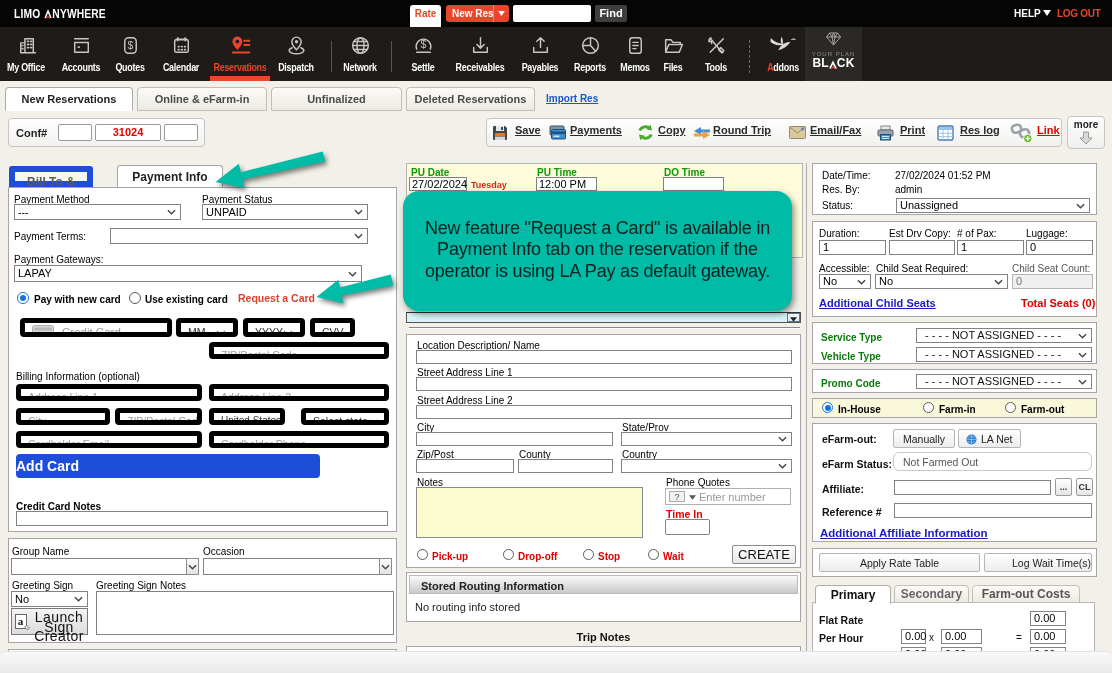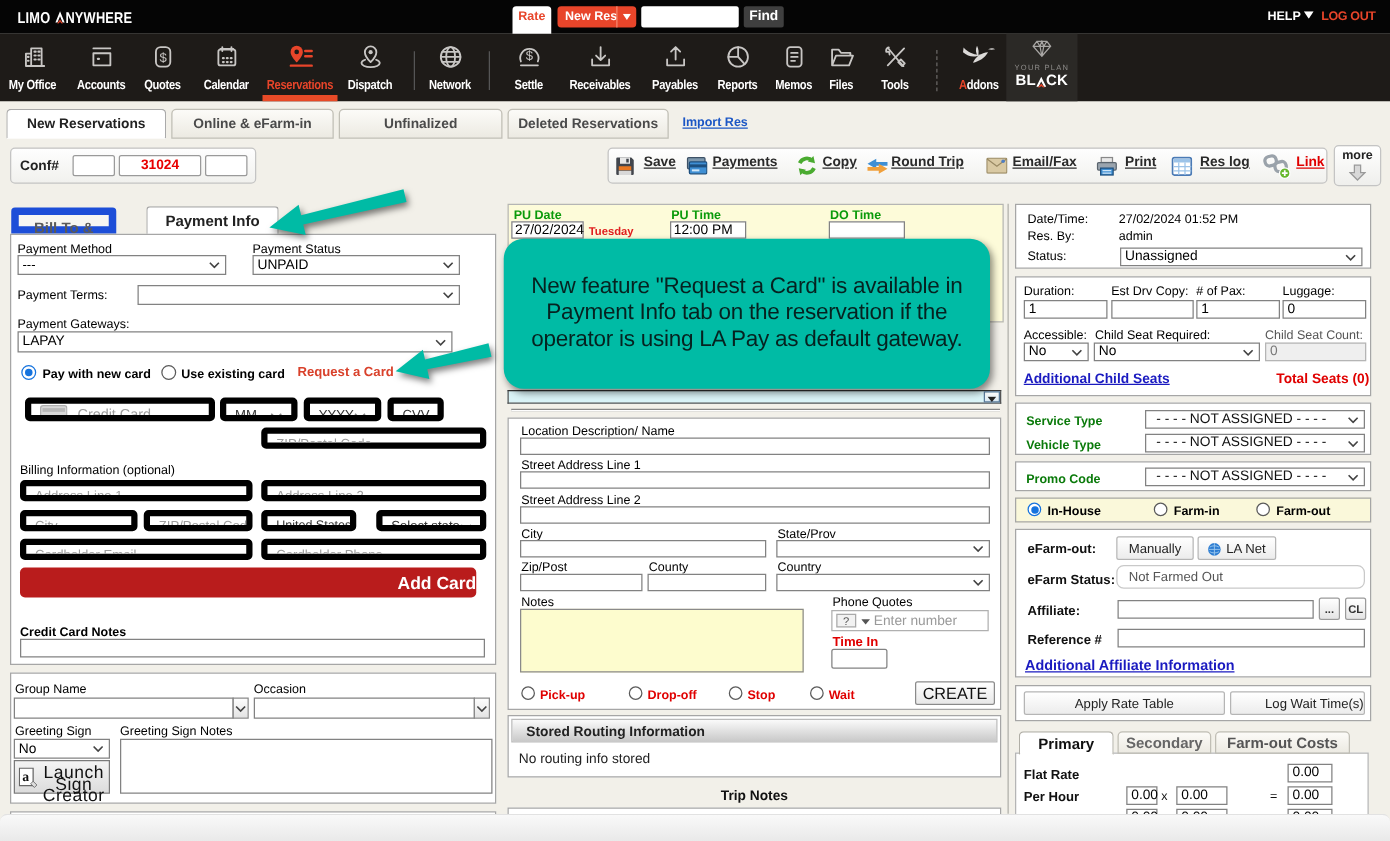--- a/index.html
+++ b/index.html
@@ -249,21 +249,21 @@
 <div class="rin" style="left:16px;top:408px;width:94px;height:17px;line-height:16px">City</div>
 <div class="rin" style="left:115px;top:408px;width:87px;height:17px;line-height:16px">ZIP/Postal Code</div>
 <div class="rin" style="left:209px;top:408px;width:76px;height:17px;line-height:16px;color:#333;padding-right:16px;font-size:10px">United States&nbsp;(<svg class="cv" style="position:absolute;right:4px;top:6px" width="10" height="6" viewBox="0 0 10 6">
         <path d="M1 1l4 4 4-4" fill="none" stroke="#555" stroke-width="1.3"></path>
       </svg></div>
 <div class="rin" style="left:301px;top:408px;width:88px;height:17px;line-height:16px;color:#333">Select state<svg class="cv" style="position:absolute;right:6px;top:6px" width="10" height="6" viewBox="0 0 10 6">
         <path d="M1 1l4 4 4-4" fill="none" stroke="#555" stroke-width="1.3"></path>
       </svg></div>
 <div class="rin" style="left:16px;top:431px;width:186px;height:17px;line-height:16px">Cardholder Email</div>
 <div class="rin" style="left:209px;top:431px;width:180px;height:17px;line-height:16px">Cardholder Phone</div>
-<div class="ab" style="left:16px;top:454px;width:365px;height:24px;background:#b91c1c;border-radius:4px;text-align:right;color:#fff;font-size:14px;font-weight:bold;line-height:24px">Add Card</div>
+<div class="ab" style="left:16px;top:454px;width:304px;height:24px;background:#1d4ed8;border-radius:4px;text-align:left;color:#fff;font-size:14px;font-weight:bold;line-height:24px">Add Card</div>
 <div class="lbl b" style="left:16px;top:501px">Credit Card Notes</div>
 <div class="in" style="left:16px;top:511px;width:372px;height:15px"></div>
 <div class="box" id="lpanel2" style="left:8px;top:538px;width:389px;height:105px"></div>
 <div class="lbl" style="left:12px;top:546px">Group Name</div>
 <div class="in" style="left:11px;top:558px;width:176px;height:17px"></div>
 <div class="ab" style="left:186px;top:558px;width:13px;height:17px;background:linear-gradient(#fdfdfd,#e3e3e3);border:1px solid #8a8a8a">
       <svg width="9" height="6" viewBox="0 0 10 6" style="position:absolute;left:1px;top:5px">
         <path d="M1 1l4 4 4-4" fill="none" stroke="#444" stroke-width="1.5"></path>
       </svg>
     </div>

